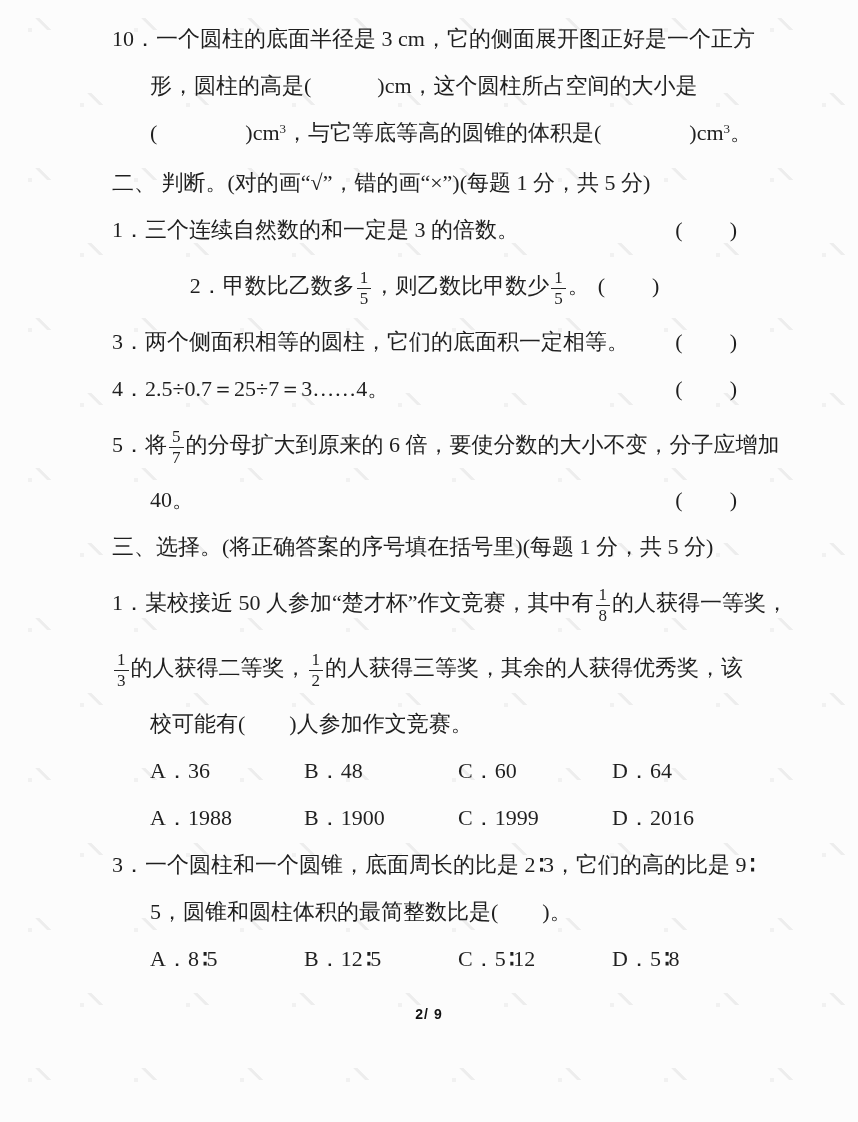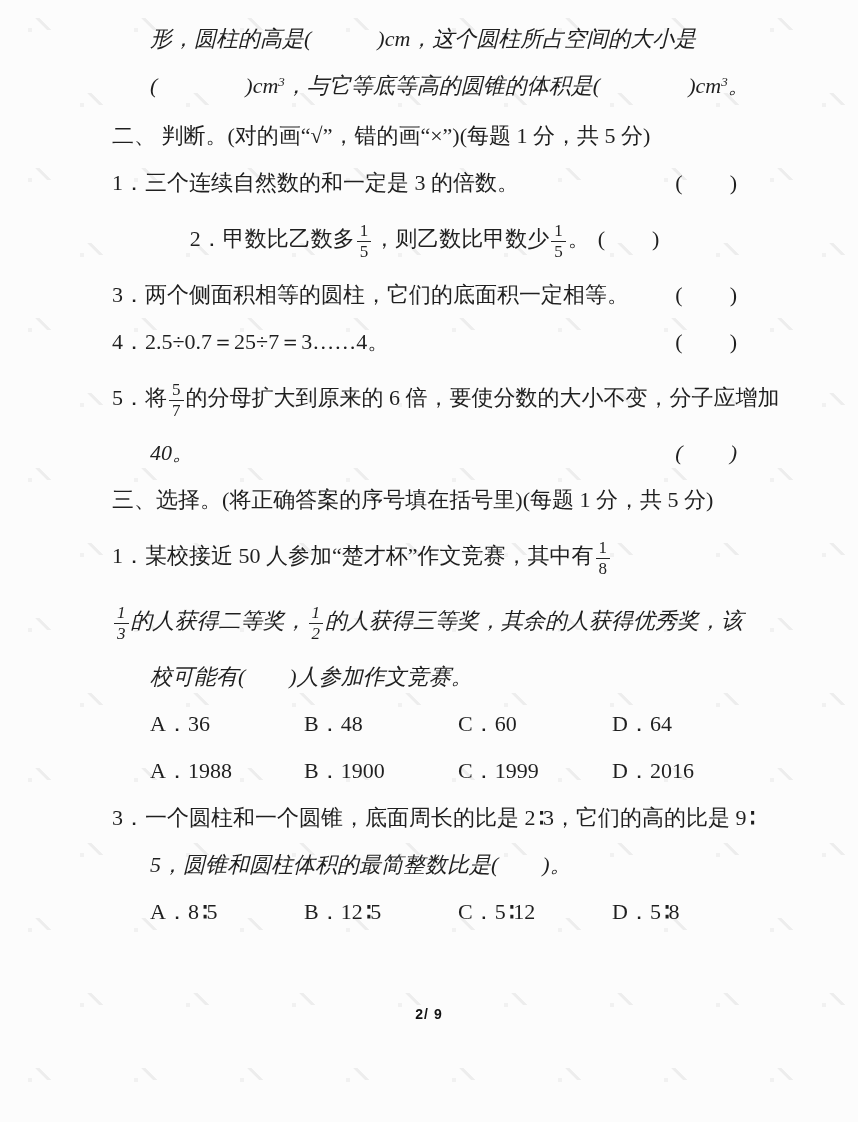--- a/index.html
+++ b/index.html
@@ -20,21 +20,21 @@
     content:"";position:absolute;left:-6px;bottom:-2px;width:4px;height:4px;
     background:rgba(150,150,150,.22);
   }
   .content{
     position:absolute;left:112px;top:24px;width:650px;
     font-size:22px;line-height:30px;
   }
   .line{margin-bottom:17px;white-space:nowrap;}
   .line.has-frac{margin-bottom:10px;padding:7px 0 9px;justify-content:center;}
   .section{margin-bottom:17px;white-space:nowrap;}
-  .indent-1{padding-left:38px;font-style:italic;}
+  .indent-1{padding-left:38px;}
   .with-bracket{display:flex;justify-content:space-between;align-items:baseline;}
   .seg-wrap{flex:0 1 auto;}
   .bracket{flex-shrink:0;margin-left:8px;margin-right:24px;letter-spacing:1px;}
   .frac{
     display:inline-block;text-align:center;vertical-align:-0.62em;
     line-height:1.05;font-size:17px;margin:0 2px;
   }
   .frac .fn{display:block;border-bottom:1.4px solid #262626;padding:0 3px 1px;}
   .frac .fd{display:block;padding-top:1px;}
   .sup{font-size:13px;position:relative;top:-0.55em;}
@@ -167,20 +167,21 @@
       <span class="wm" style="left: 34px; top: 1068px;"></span>
       <span class="wm" style="left: 140px; top: 1068px;"></span>
       <span class="wm" style="left: 246px; top: 1068px;"></span>
       <span class="wm" style="left: 352px; top: 1068px;"></span>
       <span class="wm" style="left: 458px; top: 1068px;"></span>
       <span class="wm" style="left: 564px; top: 1068px;"></span>
       <span class="wm" style="left: 670px; top: 1068px;"></span>
       <span class="wm" style="left: 776px; top: 1068px;"></span>
     </div>
   <div class="content" id="doc">
+      <div class="line"><span>10．一个圆柱的底面半径是 3 cm，它的侧面展开图正好是一个正方</span></div>
       <div class="line indent-1"><span>形，圆柱的高是(　　　)cm，这个圆柱所占空间的大小是</span></div>
       <div class="line indent-1"><span>(　　　　)cm</span><span class="sup">3</span><span>，与它等底等高的圆锥的体积是(　　　　)cm</span><span class="sup">3</span><span>。</span></div>
       <div class="section"><span>二、 判断。(对的画“√”，错的画“×”)(每题 1 分，共 5 分)</span></div>
       <div class="line with-bracket">
         <span class="seg-wrap"><span>1．三个连续自然数的和一定是 3 的倍数。</span></span>
         <span class="bracket">(　　)</span>
       </div>
       <div class="line has-frac with-bracket">
         <span class="seg-wrap"><span>2．甲数比乙数多</span><span class="frac"><span class="fn">1</span><span class="fd">5</span></span><span>，则乙数比甲数少</span><span class="frac"><span class="fn">1</span><span class="fd">5</span></span><span>。</span></span>
         <span class="bracket">(　　)</span>
@@ -192,21 +193,21 @@
       <div class="line with-bracket">
         <span class="seg-wrap"><span>4．2.5÷0.7＝25÷7＝3……4。</span></span>
         <span class="bracket">(　　)</span>
       </div>
       <div class="line has-frac"><span>5．将</span><span class="frac"><span class="fn">5</span><span class="fd">7</span></span><span>的分母扩大到原来的 6 倍，要使分数的大小不变，分子应增加</span></div>
       <div class="line indent-1 with-bracket">
         <span class="seg-wrap"><span>40。</span></span>
         <span class="bracket">(　　)</span>
       </div>
       <div class="section"><span>三、选择。(将正确答案的序号填在括号里)(每题 1 分，共 5 分)</span></div>
-      <div class="line has-frac"><span>1．某校接近 50 人参加“楚才杯”作文竞赛，其中有</span><span class="frac"><span class="fn">1</span><span class="fd">8</span></span></div>
+      <div class="line has-frac"><span>1．某校接近 50 人参加“楚才杯”作文竞赛，其中有</span><span class="frac"><span class="fn">1</span><span class="fd">8</span></span><span>的人获得一等奖，</span></div>
       <div class="line indent-1 has-frac"><span class="frac"><span class="fn">1</span><span class="fd">3</span></span><span>的人获得二等奖，</span><span class="frac"><span class="fn">1</span><span class="fd">2</span></span><span>的人获得三等奖，其余的人获得优秀奖，该</span></div>
       <div class="line indent-1"><span>校可能有(　　)人参加作文竞赛。</span></div>
       <div class="options"><span class="opt">A．36</span><span class="opt">B．48</span><span class="opt">C．60</span><span class="opt">D．64</span></div>
       <div class="options"><span class="opt">A．1988</span><span class="opt">B．1900</span><span class="opt">C．1999</span><span class="opt">D．2016</span></div>
       <div class="line"><span>3．一个圆柱和一个圆锥，底面周长的比是 2∶3，它们的高的比是 9∶</span></div>
       <div class="line indent-1"><span>5，圆锥和圆柱体积的最简整数比是(　　)。</span></div>
       <div class="options"><span class="opt">A．8∶5</span><span class="opt">B．12∶5</span><span class="opt">C．5∶12</span><span class="opt">D．5∶8</span></div>
     </div>
   <div class="footer">2/ 9</div>
 </div>

